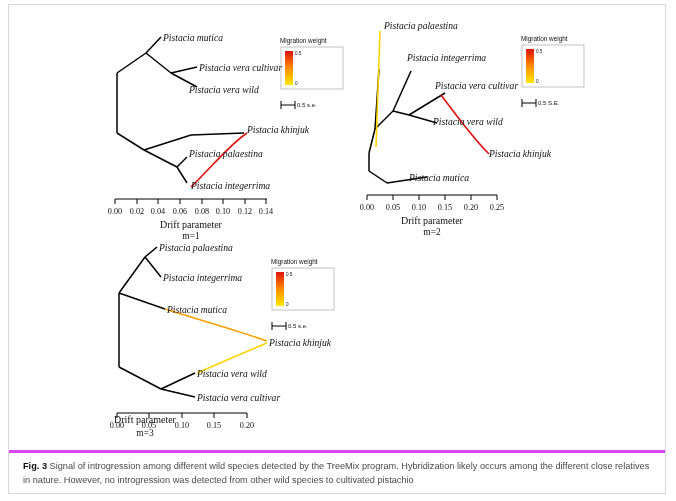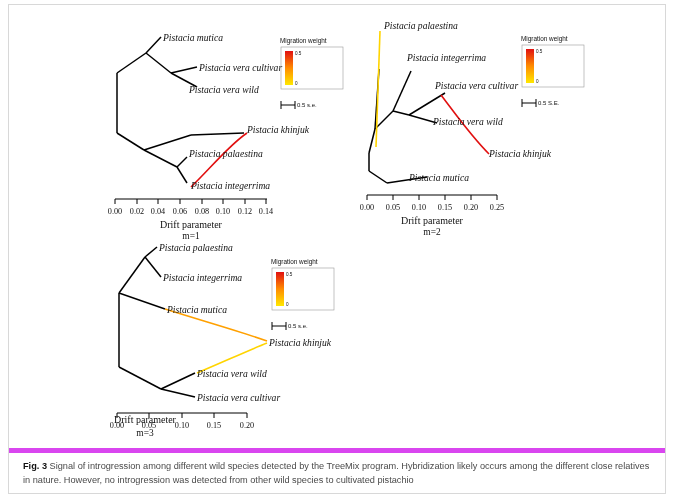--- a/index.html
+++ b/index.html
@@ -35,21 +35,21 @@
   }
   .panel svg {
     display: block;
   }
   .caption {
     position: absolute;
     left: 0;
     bottom: 0;
     width: 656px;
     box-sizing: border-box;
-    border-top: 5px solid #d946ef;
+    border-top: 3px solid #d946ef;
     padding: 7px 14px 6px 14px;
     font-size: 9.2px;
     line-height: 1.45;
     color: #4a4a4a;
   }
   .caption b {
     color: #111111;
   }
   .taxon {
     font-family: "Liberation Serif", serif;

